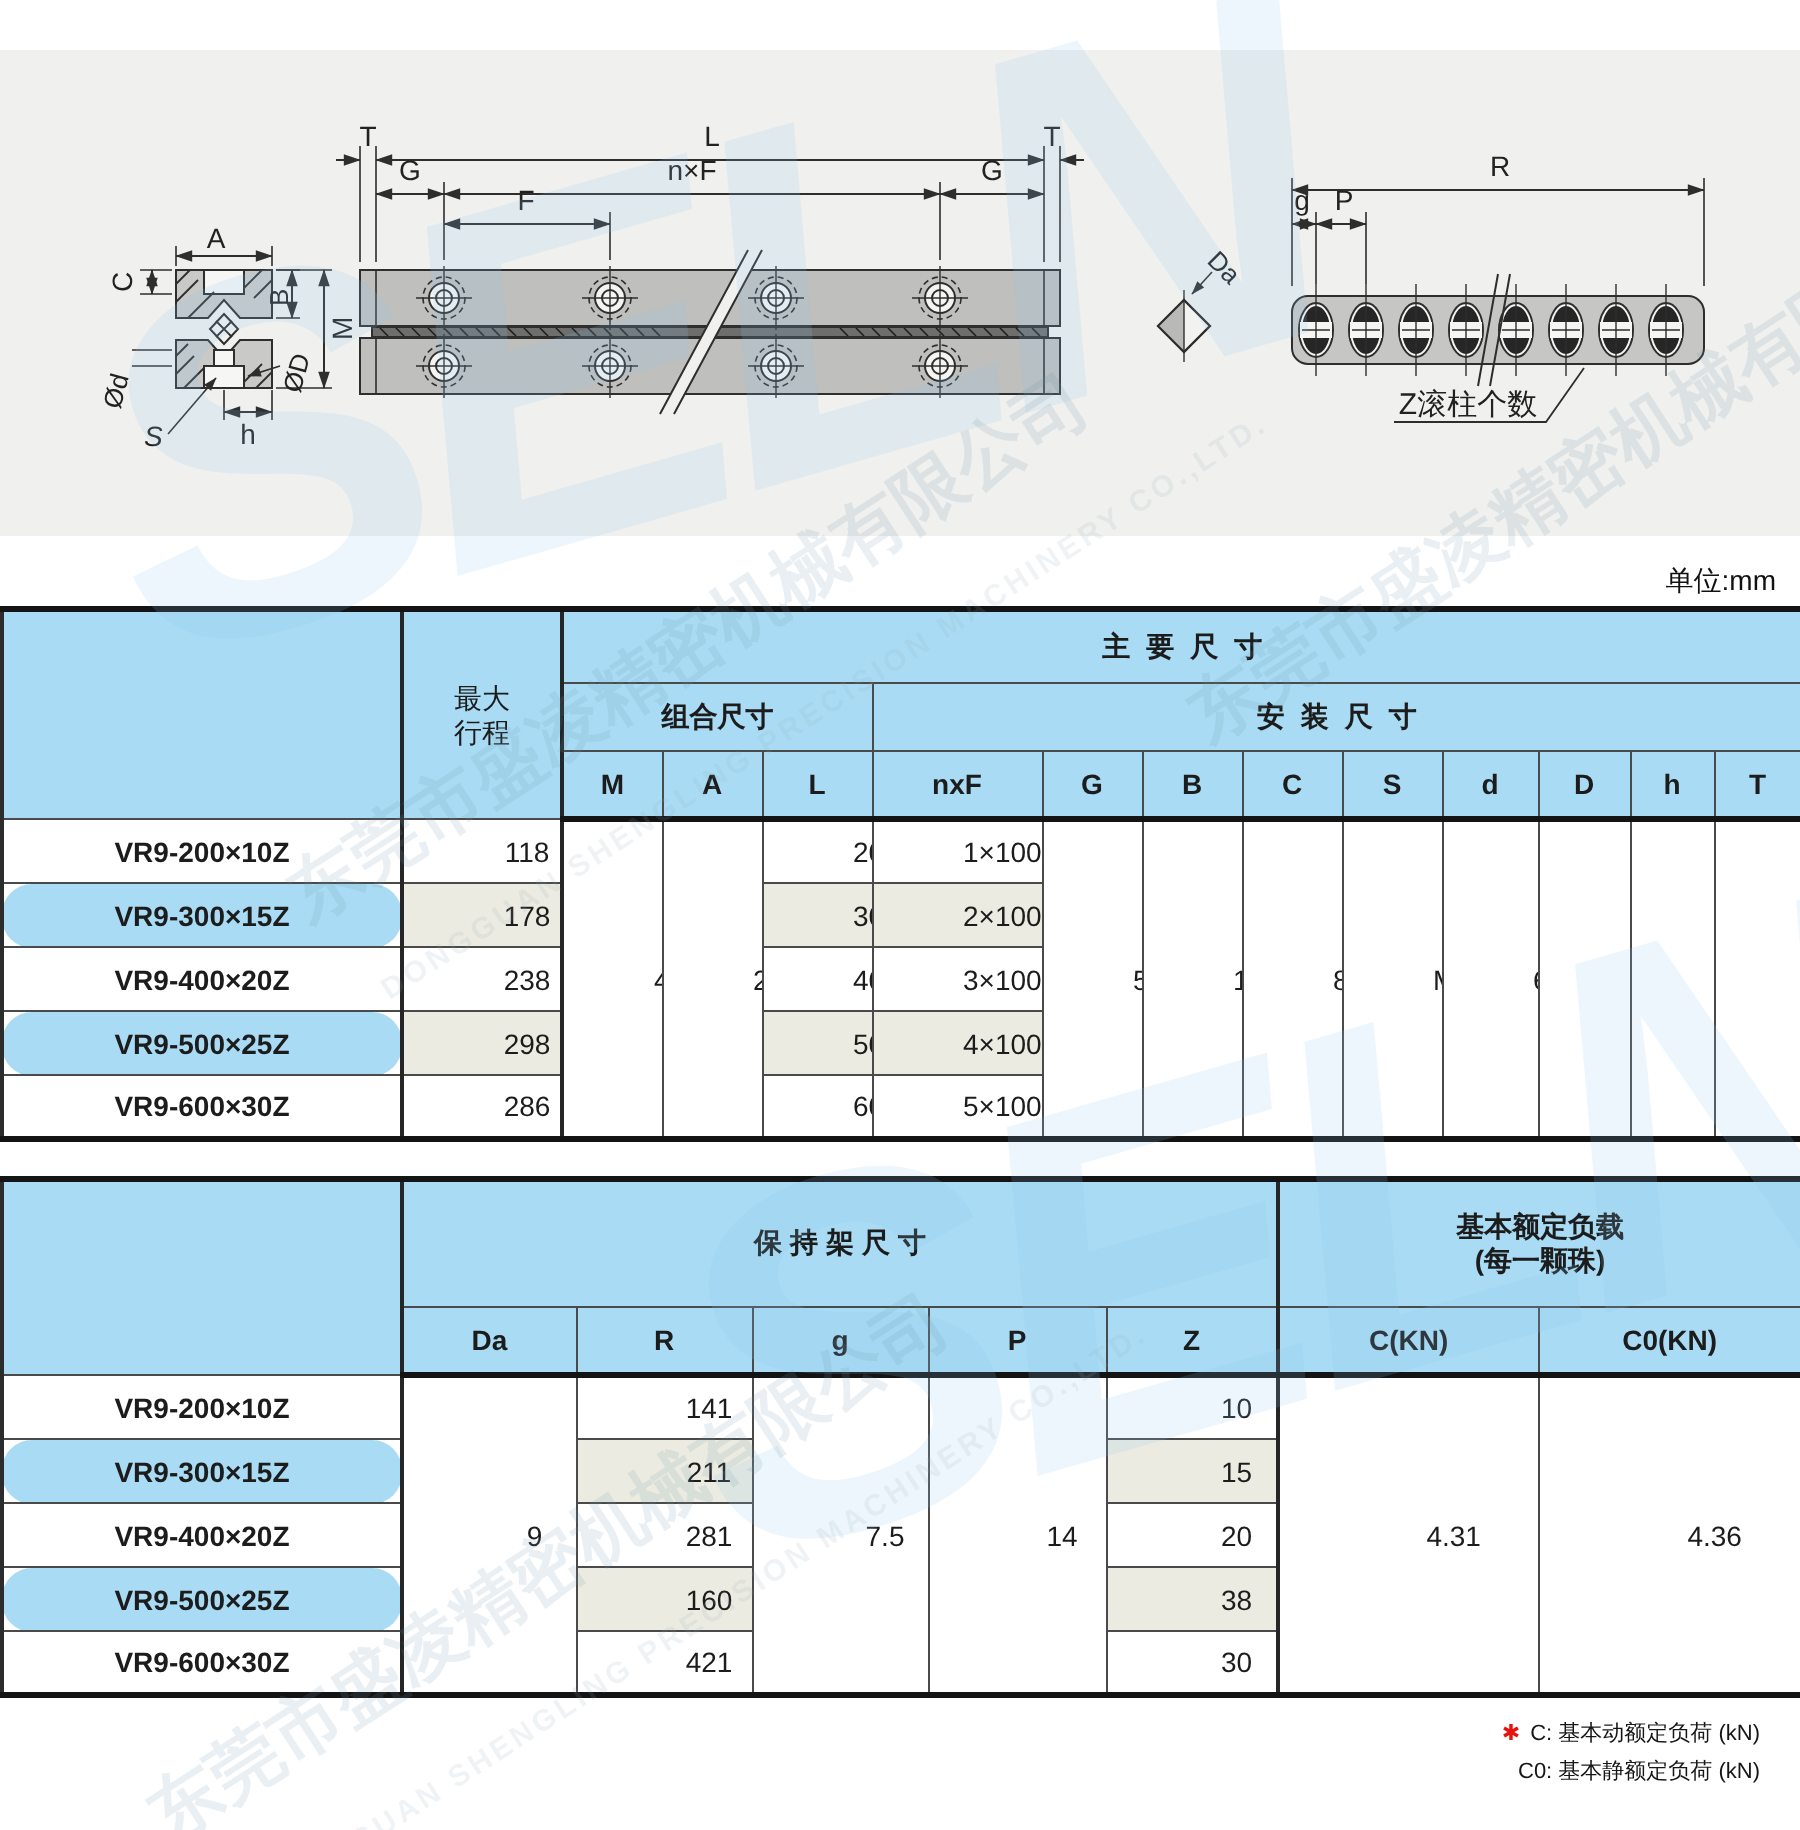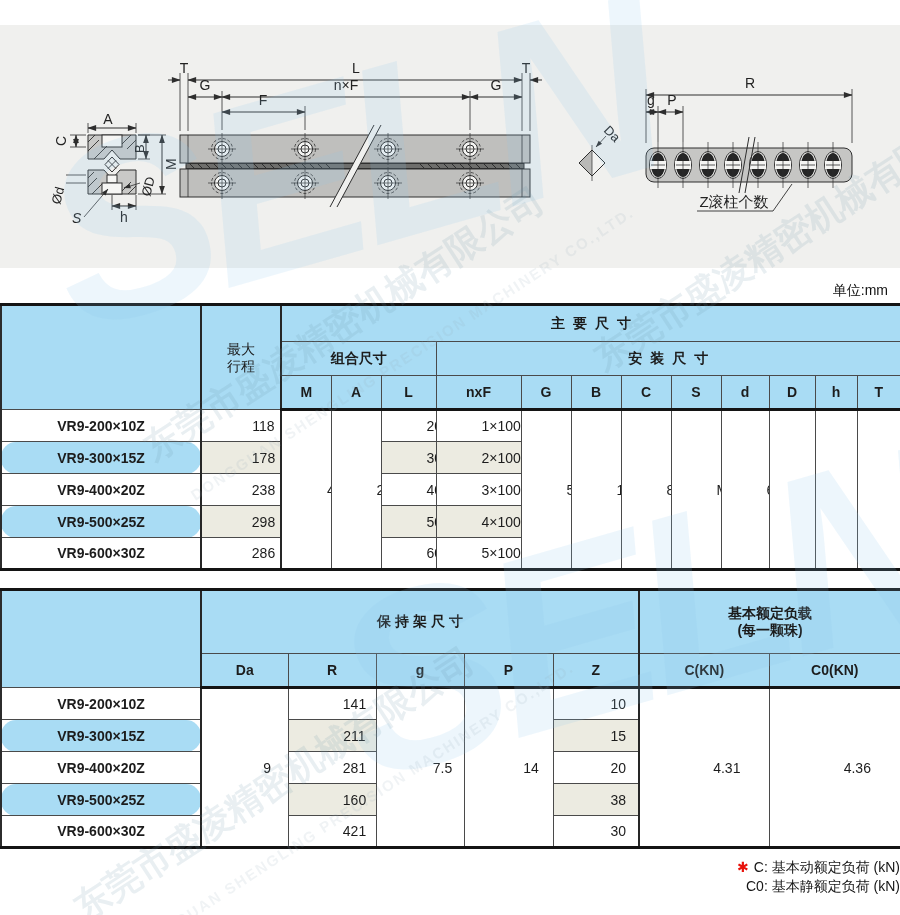--- a/index.html
+++ b/index.html
@@ -51,22 +51,22 @@
   tr.alt td.val   { background:#ecebe1; }
 
   .bl2 { border-left:2px solid #262626 !important; }
   .sp  { letter-spacing:8px; text-indent:8px;margin-left:10px; }
   .sp2 { letter-spacing:4px; text-indent:4px;font-family:Liberation Mono, monospace; }
   .wrap2 { width:34px; margin:0 auto; line-height:17px; font-weight:normal; }
   .two-line { line-height:17px; }
 
   
   .footnotes {
-    position:absolute; top:858px; right:0; text-align:right;
-    font-size:14px; line-height:19px; color:#161616;
+    position:absolute; top:858px; right:20px; text-align:right;
+    font-size:11px; line-height:19px; color:#161616;
   }
   .footnotes .star { color:#e8130c; font-weight:bold; margin-right:5px; }
 
   
   .wm { position:absolute; inset:0; pointer-events:none; z-index:6; overflow:hidden; }
   .wm-brand {
     position:absolute; font-weight:bold; font-style:italic;
     color:rgba(140,200,235,0.16); transform:rotate(-16deg);
     font-size:250px; letter-spacing:-12px; white-space:nowrap;
   }

